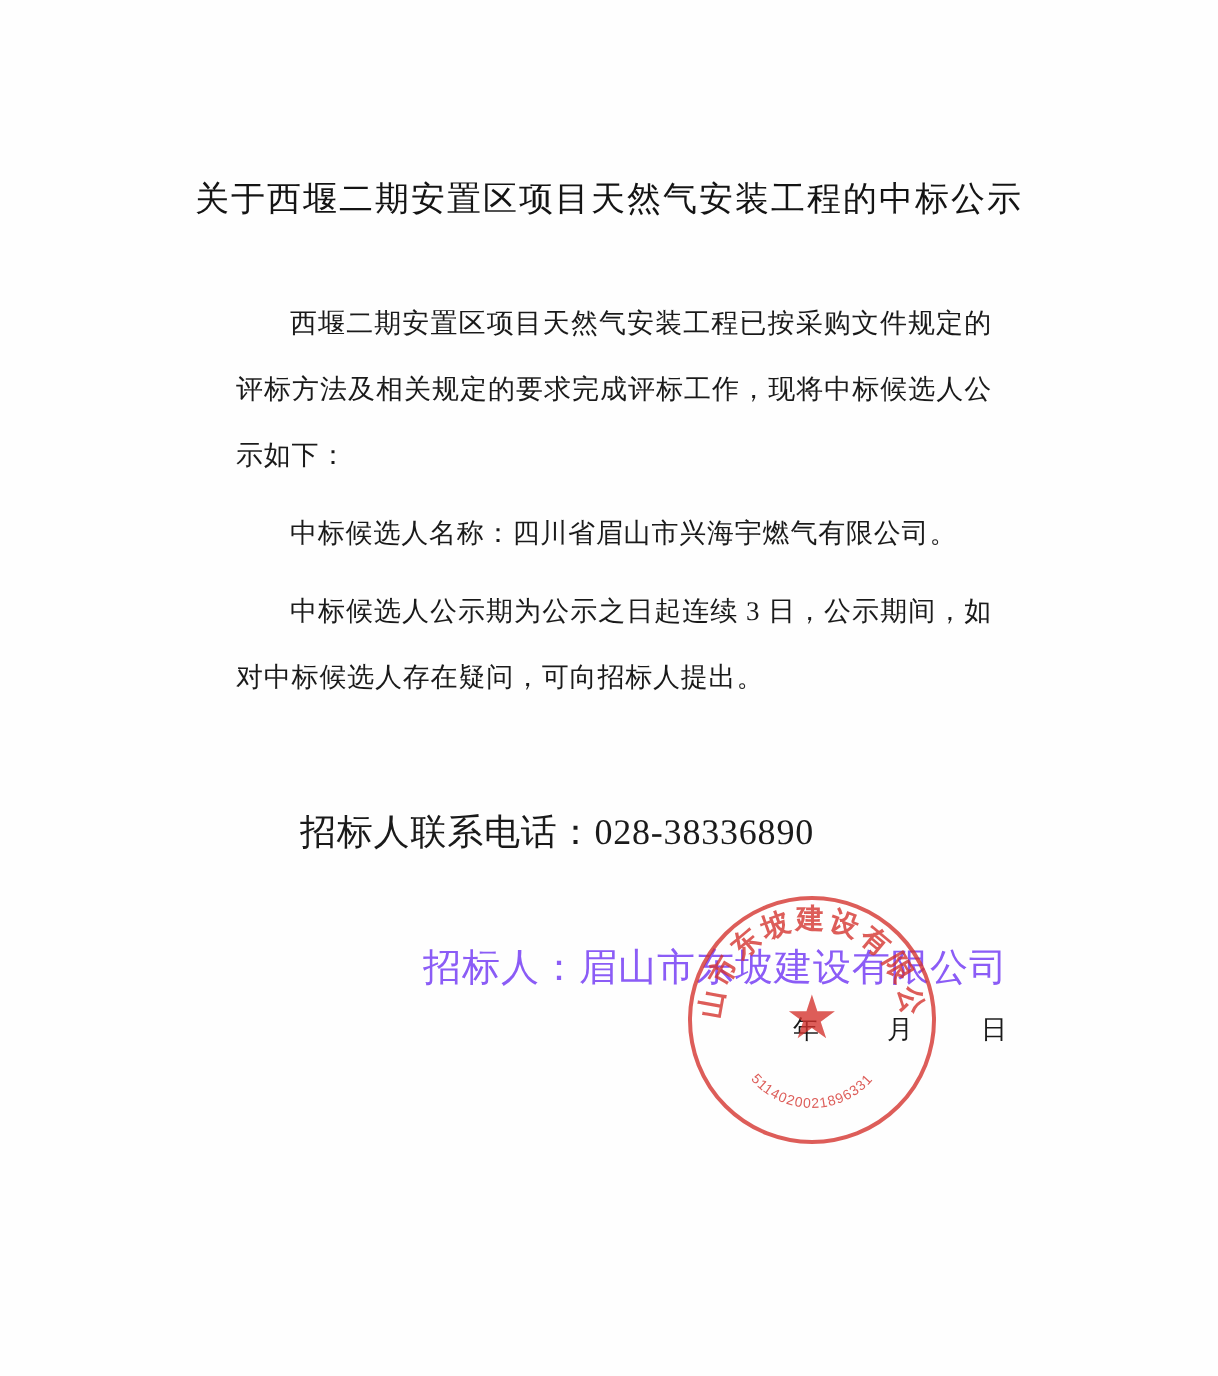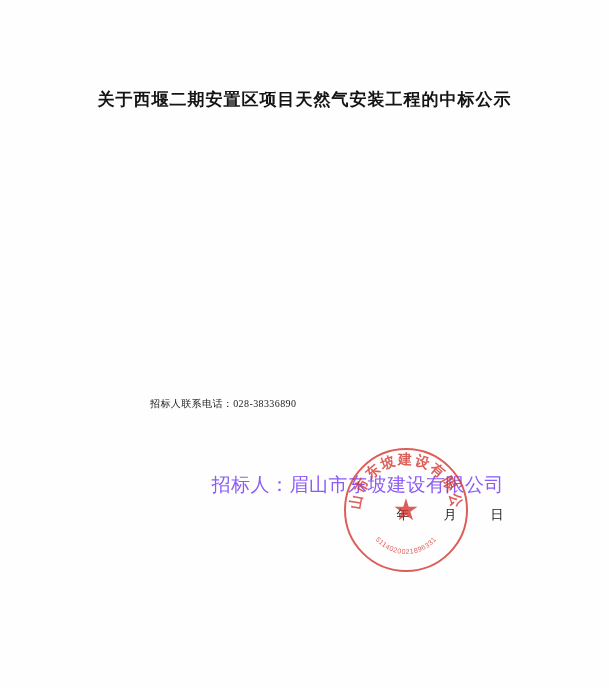--- a/index.html
+++ b/index.html
@@ -21,21 +21,21 @@
     background: #fefefe;
     box-sizing: border-box;
   }
   .doc-title {
     position: absolute;
     top: 88px;
     left: 0;
     width: 609px;
     text-align: center;
     font-size: 17px;
-    font-weight: bold;
+    font-weight: normal;
     letter-spacing: 1px;
     color: #141414;
   }
   .body-block {
     position: absolute;
     top: 145px;
     left: 118px;
     width: 378px;
   }
   p.para {
@@ -45,24 +45,24 @@
     text-indent: 2em;
     text-align: justify;
     color: #1a1a1a;
     letter-spacing: 0.4px;
   }
   p.para.tight {
     margin-bottom: 0;
   }
   .contact-block {
     position: absolute;
-    top: 390px;
+    top: 402px;
     left: 150px;
     width: 360px;
-    font-size: 10px;
+    font-size: 18px;
     line-height: 28px;
     letter-spacing: 0.4px;
   }
   .sign-block {
     position: absolute;
     top: 470px;
     left: 0;
     width: 609px;
   }
   .sign-line {
@@ -149,20 +149,25 @@
     letter-spacing: 0.5px;
   }
 </style>
 </head>
 <body>
 
 <div class="page">
 
   <div class="doc-title">关于西堰二期安置区项目天然气安装工程的中标公示</div>
 
+  <div class="body-block">
+    <p class="para">西堰二期安置区项目天然气安装工程已按采购文件规定的评标方法及相关规定的要求完成评标工作，现将中标候选人公示如下：</p>
+    <p class="para">中标候选人名称：四川省眉山市兴海宇燃气有限公司。</p>
+    <p class="para tight">中标候选人公示期为公示之日起连续 3 日，公示期间，如对中标候选人存在疑问，可向招标人提出。</p>
+  </div>
 
   <div class="contact-block">
     <span>招标人联系电话：028-38336890</span>
   </div>
 
   <div class="sign-block">
     <div class="sign-line">
       <span>招标人：</span><span>眉山市东坡建设有限公司</span>
     </div>
     <div class="date-line">

